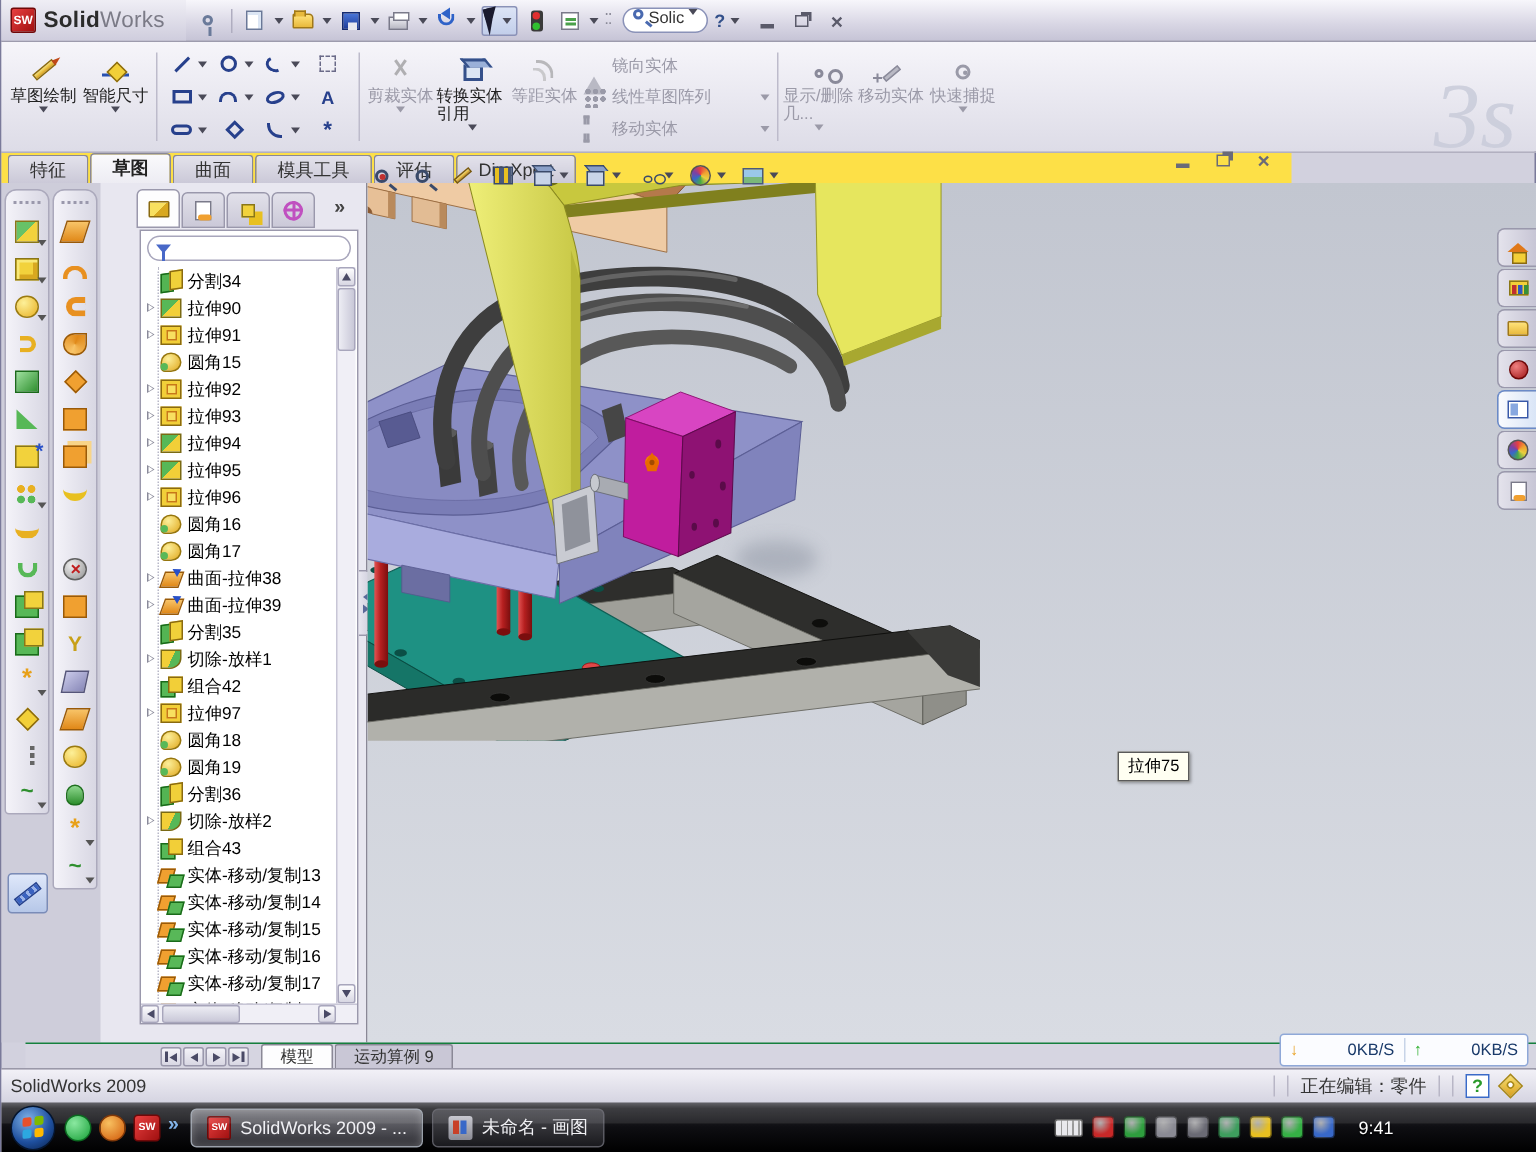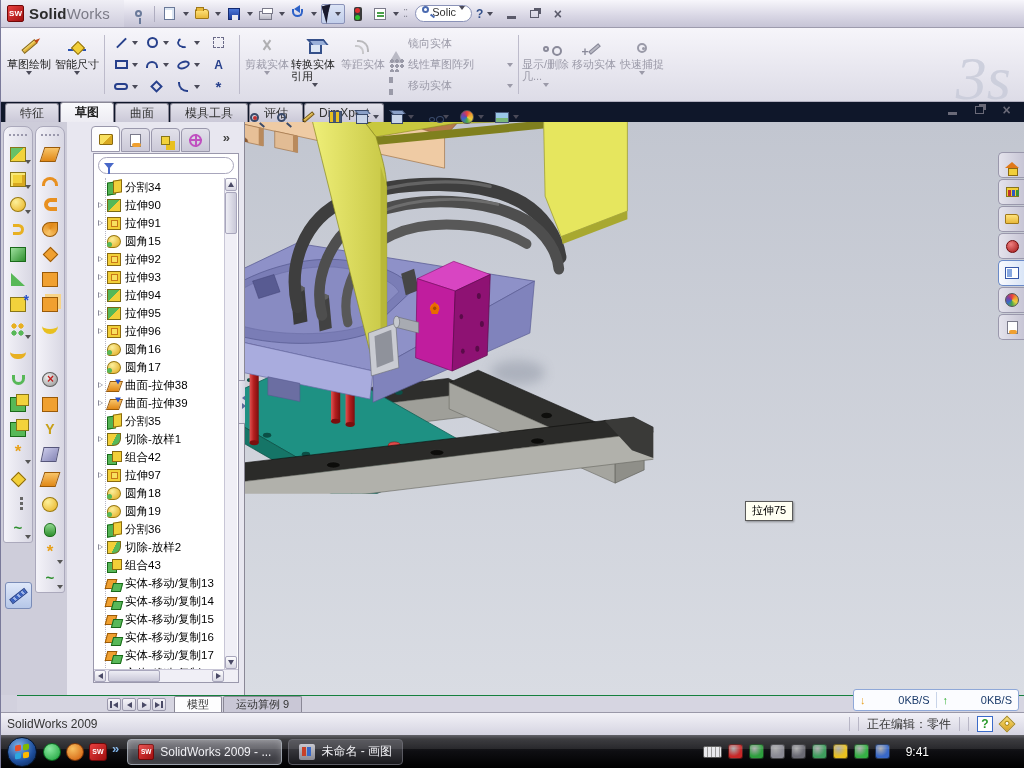--- a/index.html
+++ b/index.html
@@ -91,21 +91,21 @@
   .sg-rect{width:13px;height:9px;border:2px solid #27408C}
   .sg-arc{width:12px;height:7px;border:2px solid #27408C;border-bottom:none;border-radius:8px 8px 0 0}
   .sg-ellipse{width:13px;height:8px;border:2px solid #27408C;border-radius:50%;transform:rotate(-20deg)}
   .sg-text{font-weight:bold;font-size:12px}
   .sg-slot{width:14px;height:7px;border:2px solid #27408C;border-radius:5px}
   .sg-poly{width:9px;height:9px;border:2px solid #27408C;transform:rotate(45deg)}
   .sg-fil{width:10px;height:10px;border-left:2px solid #27408C;border-bottom:2px solid #27408C;border-radius:0 0 0 9px}
   .sg-pt{font-weight:bold;font-size:15px;line-height:10px}
   #watermark{position:absolute;right:14px;top:20px;font-family:"Liberation Serif",serif;font-style:italic;font-size:62px;color:#CATCDC;color:#C9CCDA;opacity:.85;line-height:60px}
   
-  #tabrow{position:absolute;left:0;top:102px;width:1024px;height:20px;background:#0f172a;display:flex;align-items:center;padding-left:4px}
+  #tabrow{position:absolute;left:0;top:102px;width:860px;height:20px;background:#fde047;display:flex;align-items:flex-start;padding-left:4px}
   .rtab{height:19px;padding:0 14px;display:flex;align-items:center;font-size:12px;color:#333;background:linear-gradient(#E3E2EB,#CBC9D8);border:1px solid #8A8896;border-bottom:none;border-radius:3px 3px 0 0;margin-right:1px}
   .rtab.active{background:linear-gradient(#FAFAFC,#EDECF3);height:20px;font-weight:bold;color:#222}
   #docbtns{margin-left:auto;display:flex;gap:10px;align-items:center;padding:0 10px 4px 0}
   #docbtns .wbtn{height:11px}
   #docbtns .wb-min,#docbtns .wb-res{background:#6A6A78;border-color:#6A6A78}
   #docbtns .wb-res{background:transparent;box-shadow:3px -3px 0 -1px #6A6A78}
   #docbtns .wb-x{color:#6A6A78}
   
   #main{position:absolute;left:0;top:122px;width:1024px;height:573px;background:#CECDDA}
   

